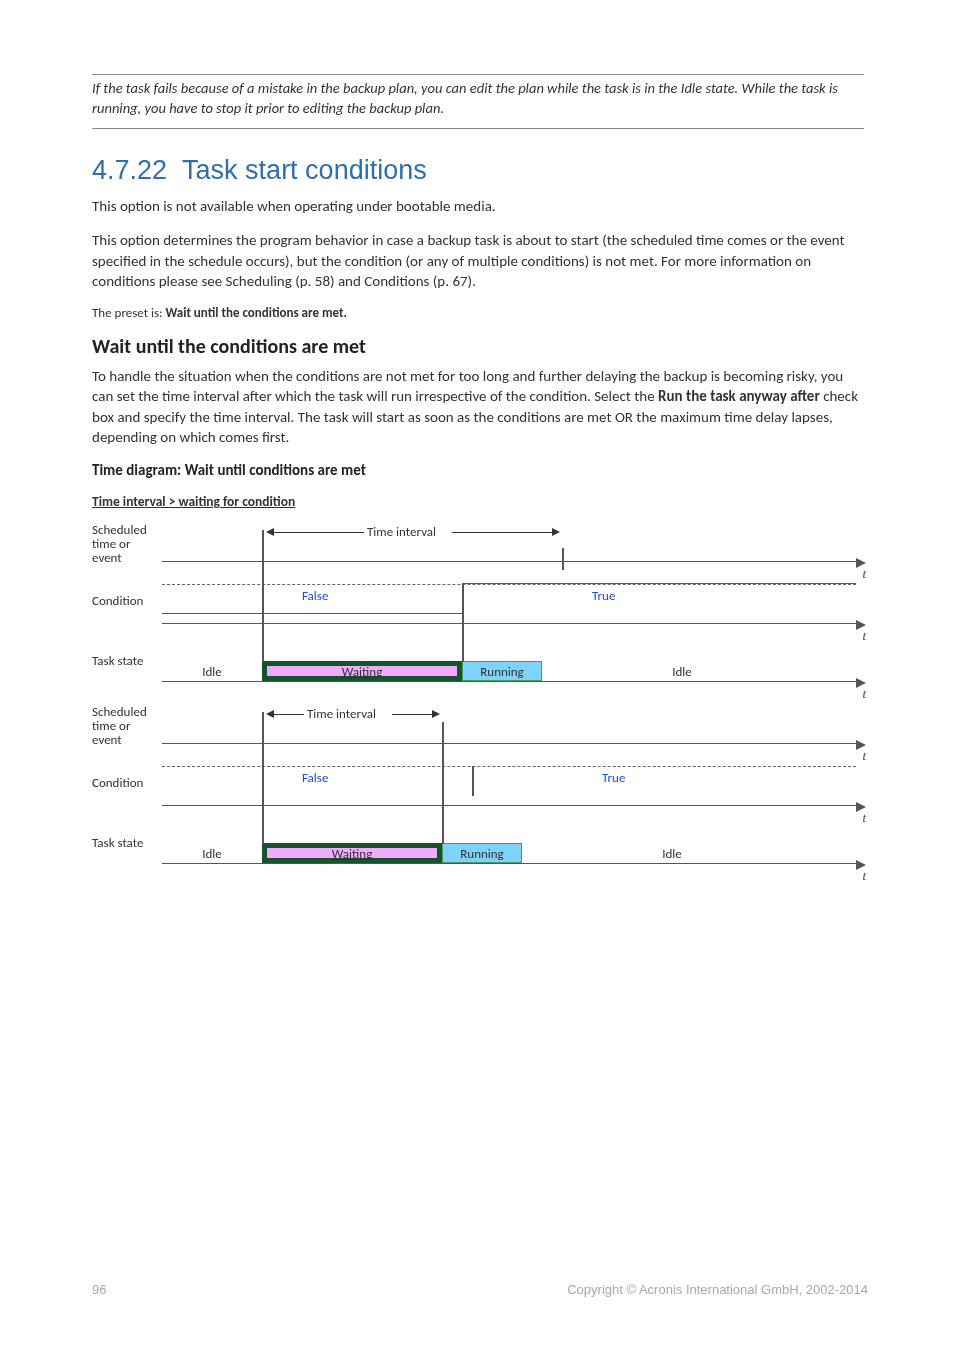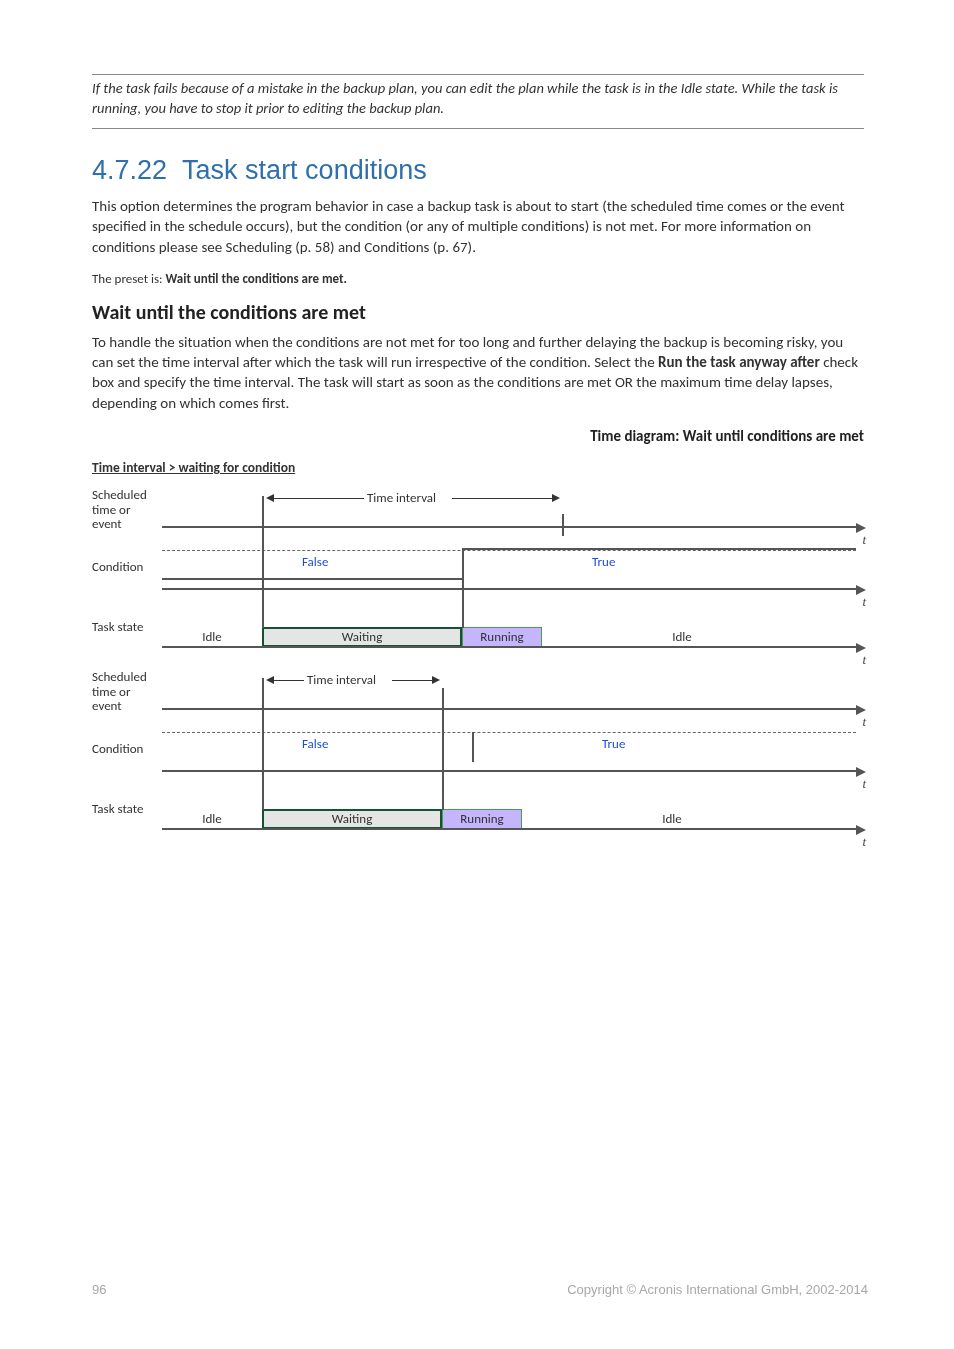--- a/index.html
+++ b/index.html
@@ -48,21 +48,20 @@
     margin-top: 6px;
     margin-bottom: 8px;
   }
   .bold { font-weight: 700; }
   .diagram-title {
     font-size: 15px;
     font-weight: 700;
     color: #222;
     margin-top: 6px;
     margin-bottom: 14px;
-    text-align: right;
   }
   .diagram-subtitle {
     font-size: 13.5px;
     font-weight: 700;
     text-decoration: underline;
     color: #333;
     margin-top: 6px;
     margin-bottom: 8px;
   }
   .diagram-block {
@@ -161,22 +160,22 @@
   .segment {
     position: absolute;
     bottom: 9px;
     height: 20px;
     display: flex;
     align-items: center;
     justify-content: center;
     font-size: 13px;
     color: #333;
   }
-  .seg-waiting { background: #e5e5e5; border: 2px solid #14532d; }
-  .seg-running { background: #c4b5fd; border: 1px solid #4a9a58; }
+  .seg-waiting { background: #f0abfc; border: 5px solid #14532d; text-decoration: underline; }
+  .seg-running { background: #7dd3fc; border: 1px solid #4a9a58; }
   .footer {
     position: absolute;
     bottom: 52px;
     left: 92px;
     right: 86px;
     display: flex;
     justify-content: space-between;
     font-size: 13px;
     color: #a8a8a8;
     font-family: "Trebuchet MS", Arial, sans-serif;
@@ -186,20 +185,21 @@
 <body>
 
 <div class="page">
   <div class="top-rule"></div>
   <p class="note-italic">If the task fails because of a mistake in the backup plan, you can edit the plan while the task is in the Idle state. While the task is running, you have to stop it prior to editing the backup plan.</p>
 
   <h1 class="section-heading">
     <span>4.7.22</span>&nbsp;&nbsp;<span>Task start conditions</span>
   </h1>
 
+  <p class="body">This option is not available when operating under bootable media.</p>
   <p class="body">This option determines the program behavior in case a backup task is about to start (the scheduled time comes or the event specified in the schedule occurs), but the condition (or any of multiple conditions) is not met. For more information on conditions please see Scheduling (p. 58) and Conditions (p. 67).</p>
 
   <p class="preset">
     <span>The preset is: </span><span class="bold">Wait until the conditions are met.</span>
   </p>
 
   <h2 class="subheading">Wait until the conditions are met</h2>
 
 
   <p class="body">

